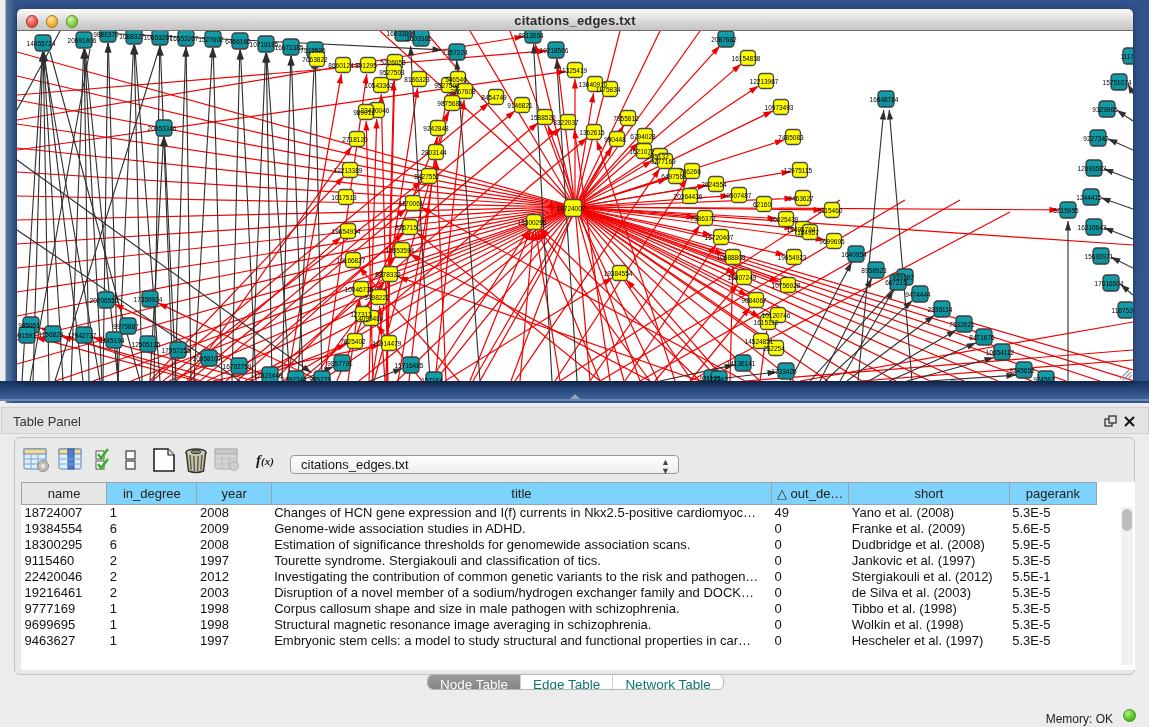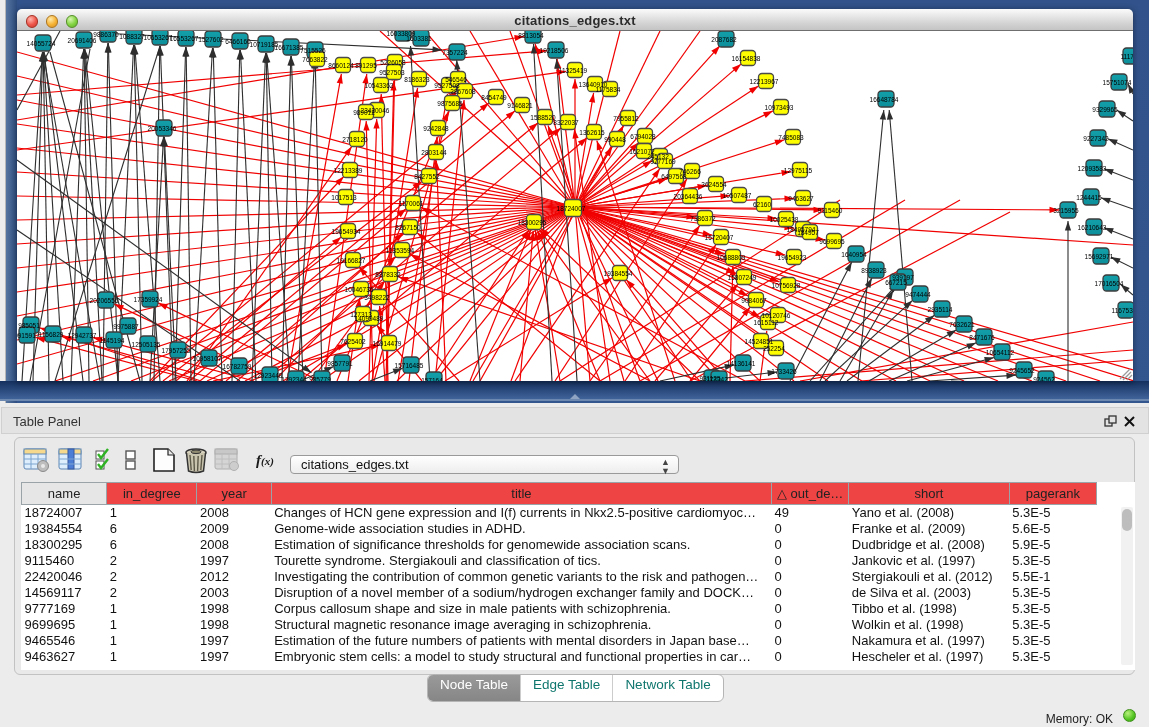--- a/index.html
+++ b/index.html
@@ -16,30 +16,30 @@
 .canvas{position:absolute;left:17px;top:31px;width:1116px;height:350px;background:#fff}
 .tpanel{position:absolute;left:0;top:403px;width:1149px;height:324px;background:#ececec}
 .tpbar{position:absolute;left:1px;top:4px;width:1148px;height:27px;background:#e3e3e3;border:1px solid #d0d0d0}
 .tpbar .t{position:absolute;left:11px;top:6px;font-size:13px;color:#333}
 .tpicons{position:absolute;right:12px;top:7px;color:#111;font-size:14px}
 .inner{position:absolute;left:14px;top:34px;width:1121px;height:238px;background:#e9e9e9;border:1px solid #c2c2c2;border-radius:6px}
 .toolbar{position:absolute;left:4px;top:8px;height:32px;width:100%}
 .dropdown{position:absolute;left:271px;top:9px;width:389px;height:19px;background:linear-gradient(180deg,#fff,#ededed);border:1px solid #9a9a9a;border-radius:4px;font-size:13px;color:#111;line-height:17px;padding-left:10px}
 .dd-ar{position:absolute;right:8px;top:2px;font-size:9px;color:#444;line-height:9px}
 table.grid{position:absolute;left:6px;top:44px;border-collapse:collapse;table-layout:fixed;width:1076px;font-size:13px;background:#fff}
-table.grid th{height:22px;font-weight:400;font-size:13px;color:#222;background:#ef4444;border:1px solid #9aa4a8;overflow:hidden;white-space:nowrap}
+table.grid th{height:22px;font-weight:400;font-size:13px;color:#222;background:#7dd3fc;border:1px solid #9aa4a8;overflow:hidden;white-space:nowrap}
 table.grid th.first{background:#e6e6e6}
 table.grid td{height:16px;border:none;padding:0 0 0 3px;color:#111;overflow:hidden;white-space:nowrap}
 td.c1{padding-left:3px} td.c3{padding-left:11px} td.c2{padding-left:5px} td.c4{padding-left:9px} td.c5{padding-left:6px} td.c6{padding-left:5px} td.c7{padding-left:6px}
 table.grid col.w1{width:85px}table.grid col.w2{width:90px}table.grid col.w3{width:74px}
 table.grid col.w4{width:499px}table.grid col.w5{width:77px}table.grid col.w6{width:160px}
 table.grid col.w7{width:87px}
 .scroll{position:absolute;left:1106px;top:69px;width:12px;height:158px;background:#f1f1f1;border-radius:2px}
 .thumb{position:absolute;left:1px;top:2px;width:10px;height:22px;background:#bdbdbd;border-radius:5px}
-.tabs{position:absolute;left:427px;top:271px;height:28px;border:1px solid #b5b5b5;border-radius:6px;background:#fff;overflow:hidden;display:flex}
+.tabs{position:absolute;left:427px;top:271px;height:16px;border:1px solid #b5b5b5;border-radius:6px;background:#fff;overflow:hidden;display:flex}
 .tab{font-size:13.5px;color:#0f766e;padding:1px 12px 0;line-height:18px}
 .tab.sel{background:linear-gradient(180deg,#9a9a9a,#868686);color:#fff}
 .tab.mid{border-left:1px solid #ccc;border-right:1px solid #ccc}
 .mem{position:absolute;right:36px;top:309px;font-size:12px;color:#222}
 .dot{position:absolute;right:13px;top:306px;width:13px;height:13px;border-radius:50%;background:radial-gradient(circle at 35% 30%,#b8f07c,#51c421 60%,#3da214);border:1px solid #3f8f1a}
 .nl{font-size:6.5px;fill:#000}
 line.r{stroke:#f10000;stroke-width:1.2}
 line.k{stroke:#2e2e2e;stroke-width:1.1}
 </style></head><body>
 <div class="desktop"></div>
@@ -899,53 +899,44 @@
 <tr>
             <td class="c1">22420046</td>
             <td class="c2">2</td>
             <td class="c3">2012</td>
             <td class="c4">Investigating the contribution of common genetic variants to the risk and pathogen…</td>
             <td class="c5">0</td>
             <td class="c6">Stergiakouli et al. (2012)</td>
             <td class="c7">5.5E-1</td>
           </tr>
 <tr>
-            <td class="c1">14569117</td>
+            <td class="c1">19216461</td>
             <td class="c2">2</td>
             <td class="c3">2003</td>
             <td class="c4">Disruption of a novel member of a sodium/hydrogen exchanger family and DOCK…</td>
             <td class="c5">0</td>
             <td class="c6">de Silva et al. (2003)</td>
             <td class="c7">5.3E-5</td>
           </tr>
 <tr>
             <td class="c1">9777169</td>
             <td class="c2">1</td>
             <td class="c3">1998</td>
-            <td class="c4">Corpus callosum shape and size in male patients with schizophrenia.</td>
+            <td class="c4">Corpus callosum shape and size in male pathogen with schizophrenia.</td>
             <td class="c5">0</td>
             <td class="c6">Tibbo et al. (1998)</td>
             <td class="c7">5.3E-5</td>
           </tr>
 <tr>
             <td class="c1">9699695</td>
             <td class="c2">1</td>
             <td class="c3">1998</td>
             <td class="c4">Structural magnetic resonance image averaging in schizophrenia.</td>
             <td class="c5">0</td>
             <td class="c6">Wolkin et al. (1998)</td>
-            <td class="c7">5.3E-5</td>
-          </tr>
-<tr>
-            <td class="c1">9465546</td>
-            <td class="c2">1</td>
-            <td class="c3">1997</td>
-            <td class="c4">Estimation of the future numbers of patients with mental disorders in Japan base…</td>
-            <td class="c5">0</td>
-            <td class="c6">Nakamura et al. (1997)</td>
             <td class="c7">5.3E-5</td>
           </tr>
 <tr>
             <td class="c1">9463627</td>
             <td class="c2">1</td>
             <td class="c3">1997</td>
             <td class="c4">Embryonic stem cells: a model to study structural and functional properties in car…</td>
             <td class="c5">0</td>
             <td class="c6">Hescheler et al. (1997)</td>
             <td class="c7">5.3E-5</td>

